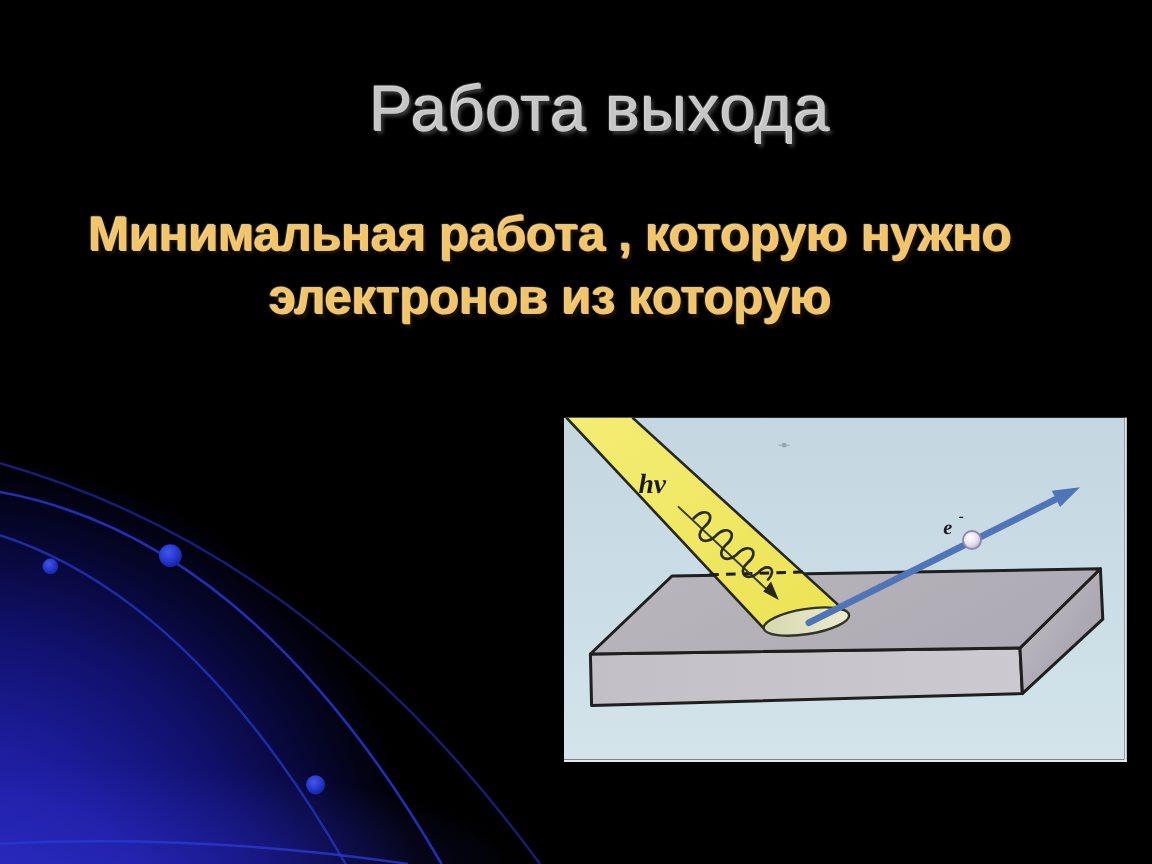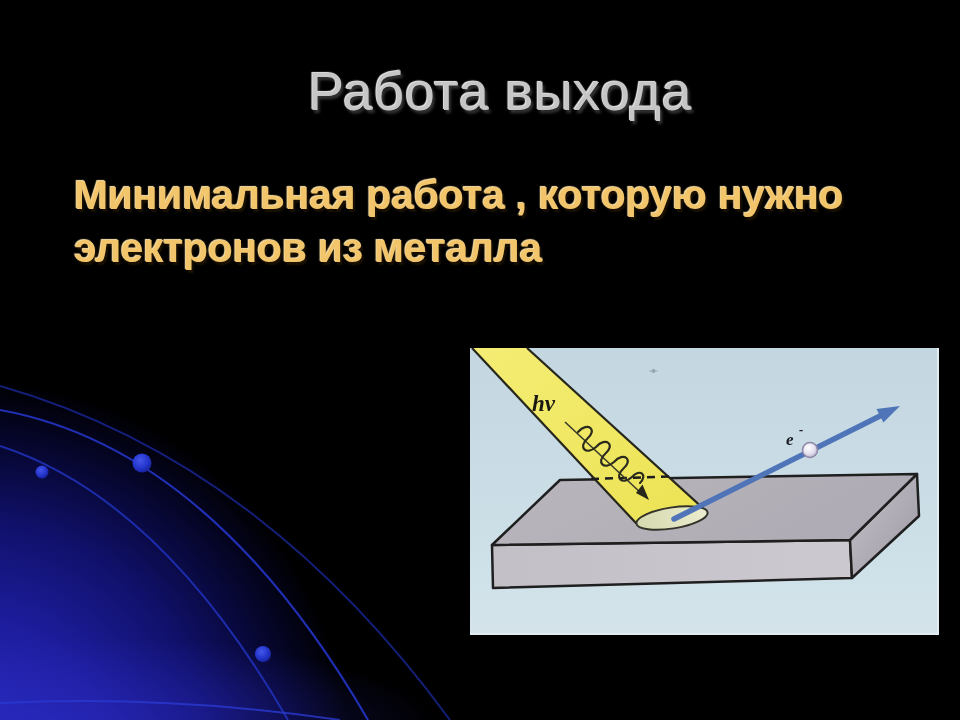--- a/index.html
+++ b/index.html
@@ -31,21 +31,21 @@
   .body-text {
     position: absolute;
     left: 74px; top: 169px;
     font-size: 41px;
     font-weight: 700;
     color: #f3c56b;
     line-height: 53px;
     letter-spacing: -0.3px;
     text-shadow: -1px -1px 1px #ffe6ad, 2px 3px 2px #1c1202;
   }
-  .body-line { white-space: pre; }
+  .body-line { white-space: pre; text-align: center; }
   .photo {
     position: absolute;
     left: 470px; top: 348px;
     width: 467px; height: 285px;
     border-right: 2px solid #e2ebf0;
     border-bottom: 2px solid #e2ebf0;
     box-sizing: content-box;
     font-weight: bold;
   }
   .photo svg { display: block; }
@@ -70,21 +70,21 @@
     <path d="M 0,703 Q 170,695 340,720" fill="none" stroke="#2a3ad0" stroke-width="2" opacity="0.8"></path>
     <circle cx="42" cy="472" r="6.5" fill="url(#gDot)"></circle>
     <circle cx="142" cy="463" r="9.5" fill="url(#gDot)"></circle>
     <circle cx="263" cy="654" r="8" fill="url(#gDot)"></circle>
   </svg>
 
   <h1 class="title">Работа выхода</h1>
 
   <div class="body-text">
     <div class="body-line">Минимальная работа , которую нужно</div>
-    <div class="body-line">электронов из металла</div>
+    <div class="body-line">электронов из которую</div>
   </div>
 
   <div class="photo">
     <svg viewBox="0 0 467 285" width="467" height="285" xmlns="http://www.w3.org/2000/svg">
       <defs>
         <linearGradient id="gSky" x1="0" y1="0" x2="0" y2="1">
           <stop offset="0%" stop-color="#c4d7e1"></stop>
           <stop offset="70%" stop-color="#cde0e8"></stop>
           <stop offset="100%" stop-color="#d4e4ea"></stop>
         </linearGradient>

